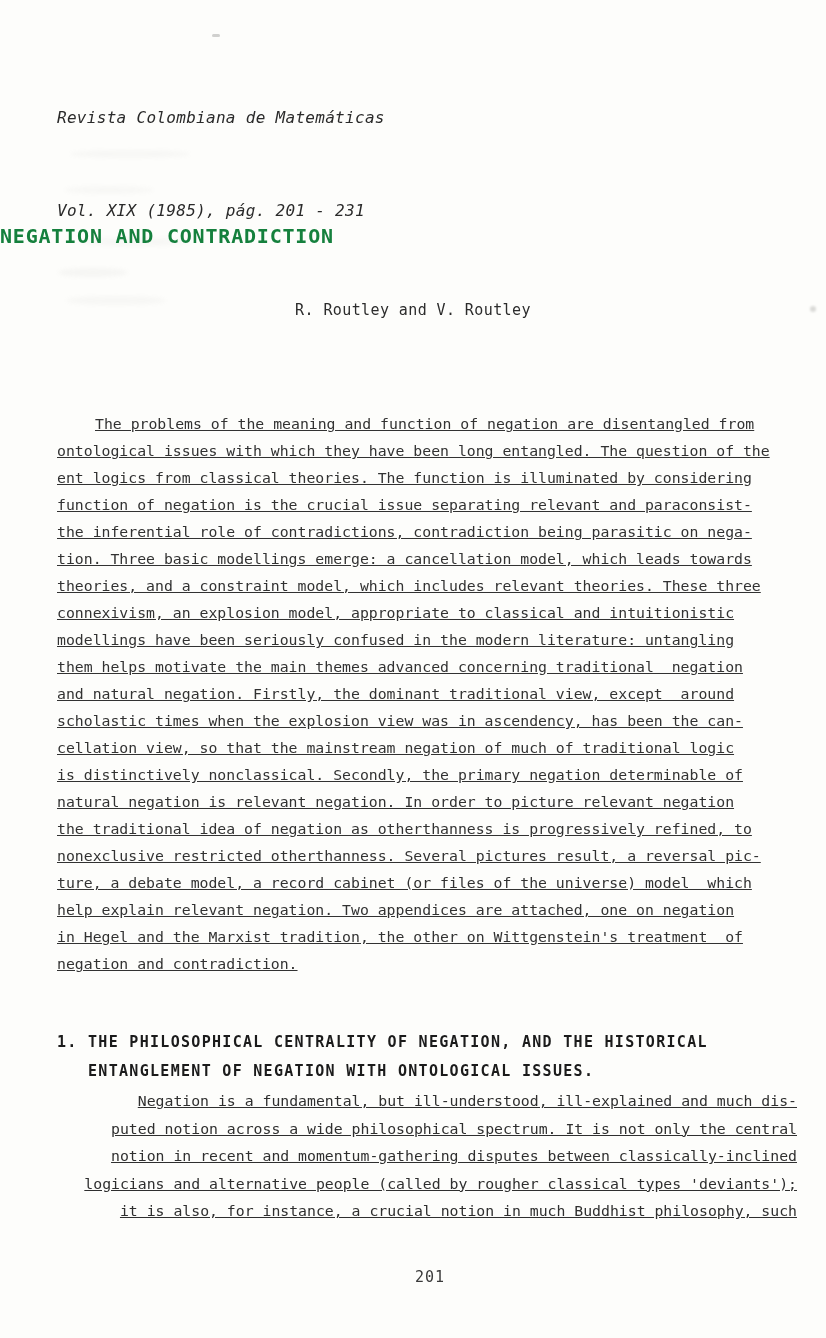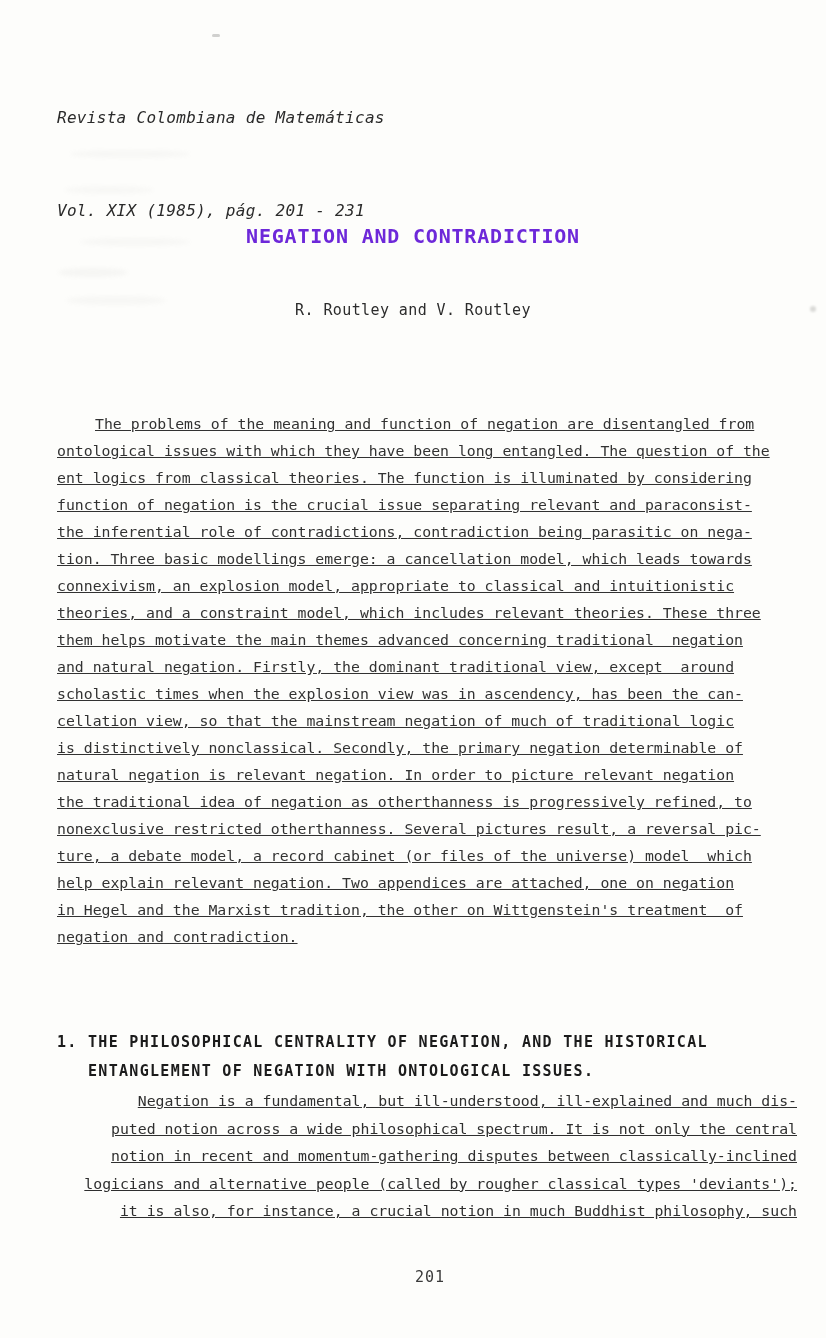--- a/index.html
+++ b/index.html
@@ -28,25 +28,24 @@
     color: #2a2a2a;
     letter-spacing: 0.3px;
     white-space: pre;
   }
   
   .article-title {
     position: absolute;
     left: 0;
     top: 224px;
     width: 100%;
-    text-align: center;
     font-weight: bold;
     font-size: 20px;
     letter-spacing: 0.8px;
-    color: #6d28d9;
+    color: #15803d;
     white-space: pre;
   }
   
   .authors {
     position: absolute;
     left: 0;
     top: 301px;
     width: 100%;
     text-align: center;
     font-size: 15px;
@@ -149,22 +148,23 @@
 
   <div class="authors">R. Routley and V. Routley</div>
 
   <div class="abstract-block">
       <div class="text-line">The problems of the meaning and function of negation are disentangled from</div>
       <div class="text-line">ontological issues with which they have been long entangled. The question of the</div>
       <div class="text-line">ent logics from classical theories. The function is illuminated by considering</div>
       <div class="text-line">function of negation is the crucial issue separating relevant and paraconsist-</div>
       <div class="text-line">the inferential role of contradictions, contradiction being parasitic on nega-</div>
       <div class="text-line">tion. Three basic modellings emerge: a cancellation model, which leads towards</div>
+      <div class="text-line">theories, and a constraint model, which includes relevant theories. These three</div>
       <div class="text-line">connexivism, an explosion model, appropriate to classical and intuitionistic</div>
-      <div class="text-line">theories, and a constraint model, which includes relevant theories. These three</div>
+      <div class="text-line">modellings have been seriously confused in the modern literature: untangling</div>
       <div class="text-line">them helps motivate the main themes advanced concerning traditional  negation</div>
       <div class="text-line">and natural negation. Firstly, the dominant traditional view, except  around</div>
       <div class="text-line">scholastic times when the explosion view was in ascendency, has been the can-</div>
       <div class="text-line">cellation view, so that the mainstream negation of much of traditional logic</div>
       <div class="text-line">is distinctively nonclassical. Secondly, the primary negation determinable of</div>
       <div class="text-line">natural negation is relevant negation. In order to picture relevant negation</div>
       <div class="text-line">the traditional idea of negation as otherthanness is progressively refined, to</div>
       <div class="text-line">nonexclusive restricted otherthanness. Several pictures result, a reversal pic-</div>
       <div class="text-line">ture, a debate model, a record cabinet (or files of the universe) model  which</div>
       <div class="text-line">help explain relevant negation. Two appendices are attached, one on negation</div>

